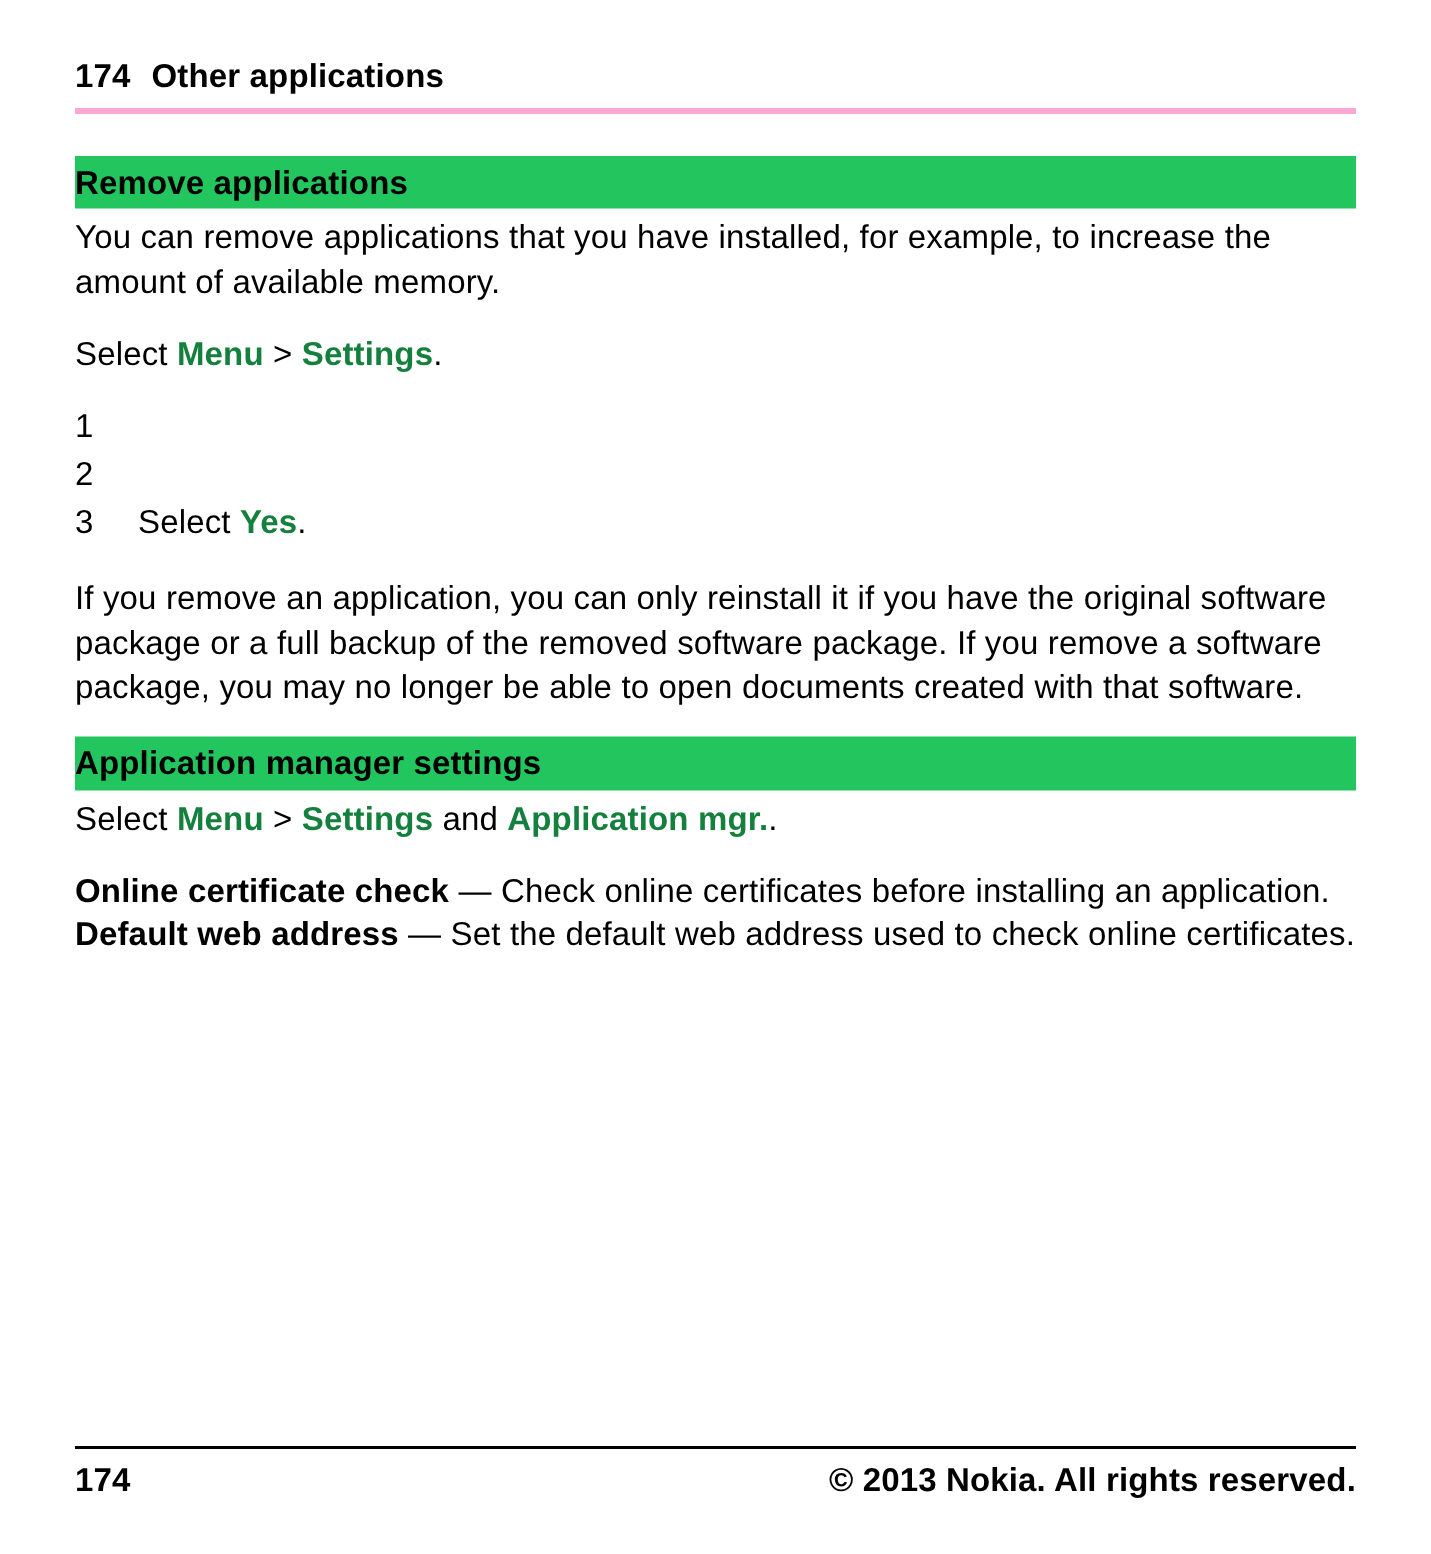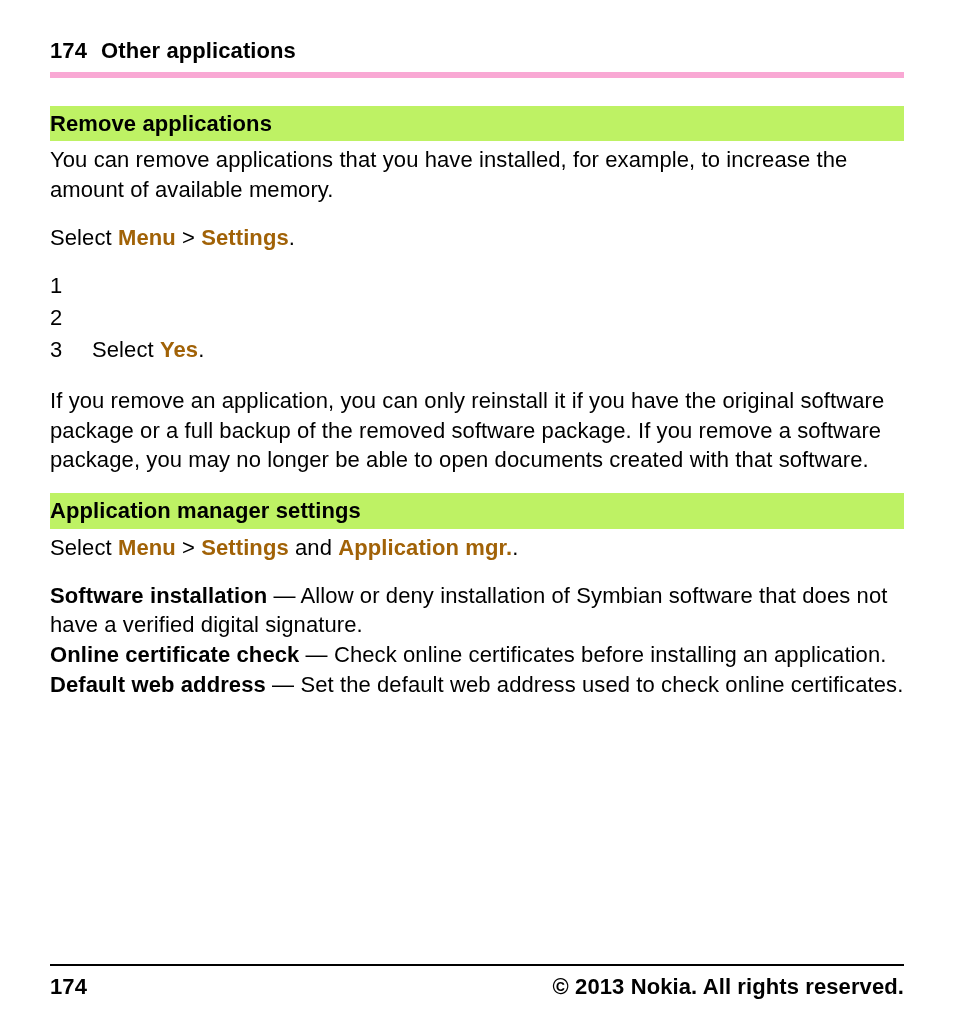--- a/index.html
+++ b/index.html
@@ -10,40 +10,40 @@
       color: #000;
       background: #fff;
       line-height: 1.35;
       position: relative;
       letter-spacing: 0.1px;
     }
     .page {
       padding: 36px 50px 0 50px;
     }
     .header {
-      border-bottom: 6px solid #f9a8d4;
+      border-bottom: 4px solid #f9a8d4;
       padding-bottom: 6px;
       margin-bottom: 28px;
       font-weight: 700;
       font-size: 22px;
     }
     .header .pnum { margin-right: 14px; }
 
     .section-heading {
-      background: #bef264;
+      background: #22c55e;
       font-weight: 700;
       padding: 3px 6px 3px 0;
       margin-bottom: 4px;
       margin-top: 10px;
     }
     .section-heading span { padding-left: 0; }
 
     p { margin-bottom: 18px; }
 
-    .bolded { font-weight: 700; color: #a16207; }
+    .bolded { font-weight: 700; color: #15803d; }
     .strong { font-weight: 700; }
 
     ol.steps {
       list-style: none;
       padding-left: 0;
       margin-bottom: 20px;
     }
     ol.steps li {
       display: flex;
       gap: 28px;
@@ -104,23 +104,20 @@
   <div class="section-heading">
     <span>Application manager settings</span>
   </div>
 
   <p>
     <span>Select </span><span class="bolded">Menu</span><span> &gt; </span><span class="bolded">Settings</span><span> and </span><span class="bolded">Application mgr.</span><span>.</span>
   </p>
 
   <div class="settings-block">
     <p>
-      <span class="strong">Software installation</span><span> — Allow or deny installation of Symbian software that does not have a verified digital signature.</span>
-    </p>
-    <p>
       <span class="strong">Online certificate check</span><span> — Check online certificates before installing an application.</span>
     </p>
     <p>
       <span class="strong">Default web address</span><span> — Set the default web address used to check online certificates.</span>
     </p>
   </div>
 
 </div>
 
 <div class="footer">

